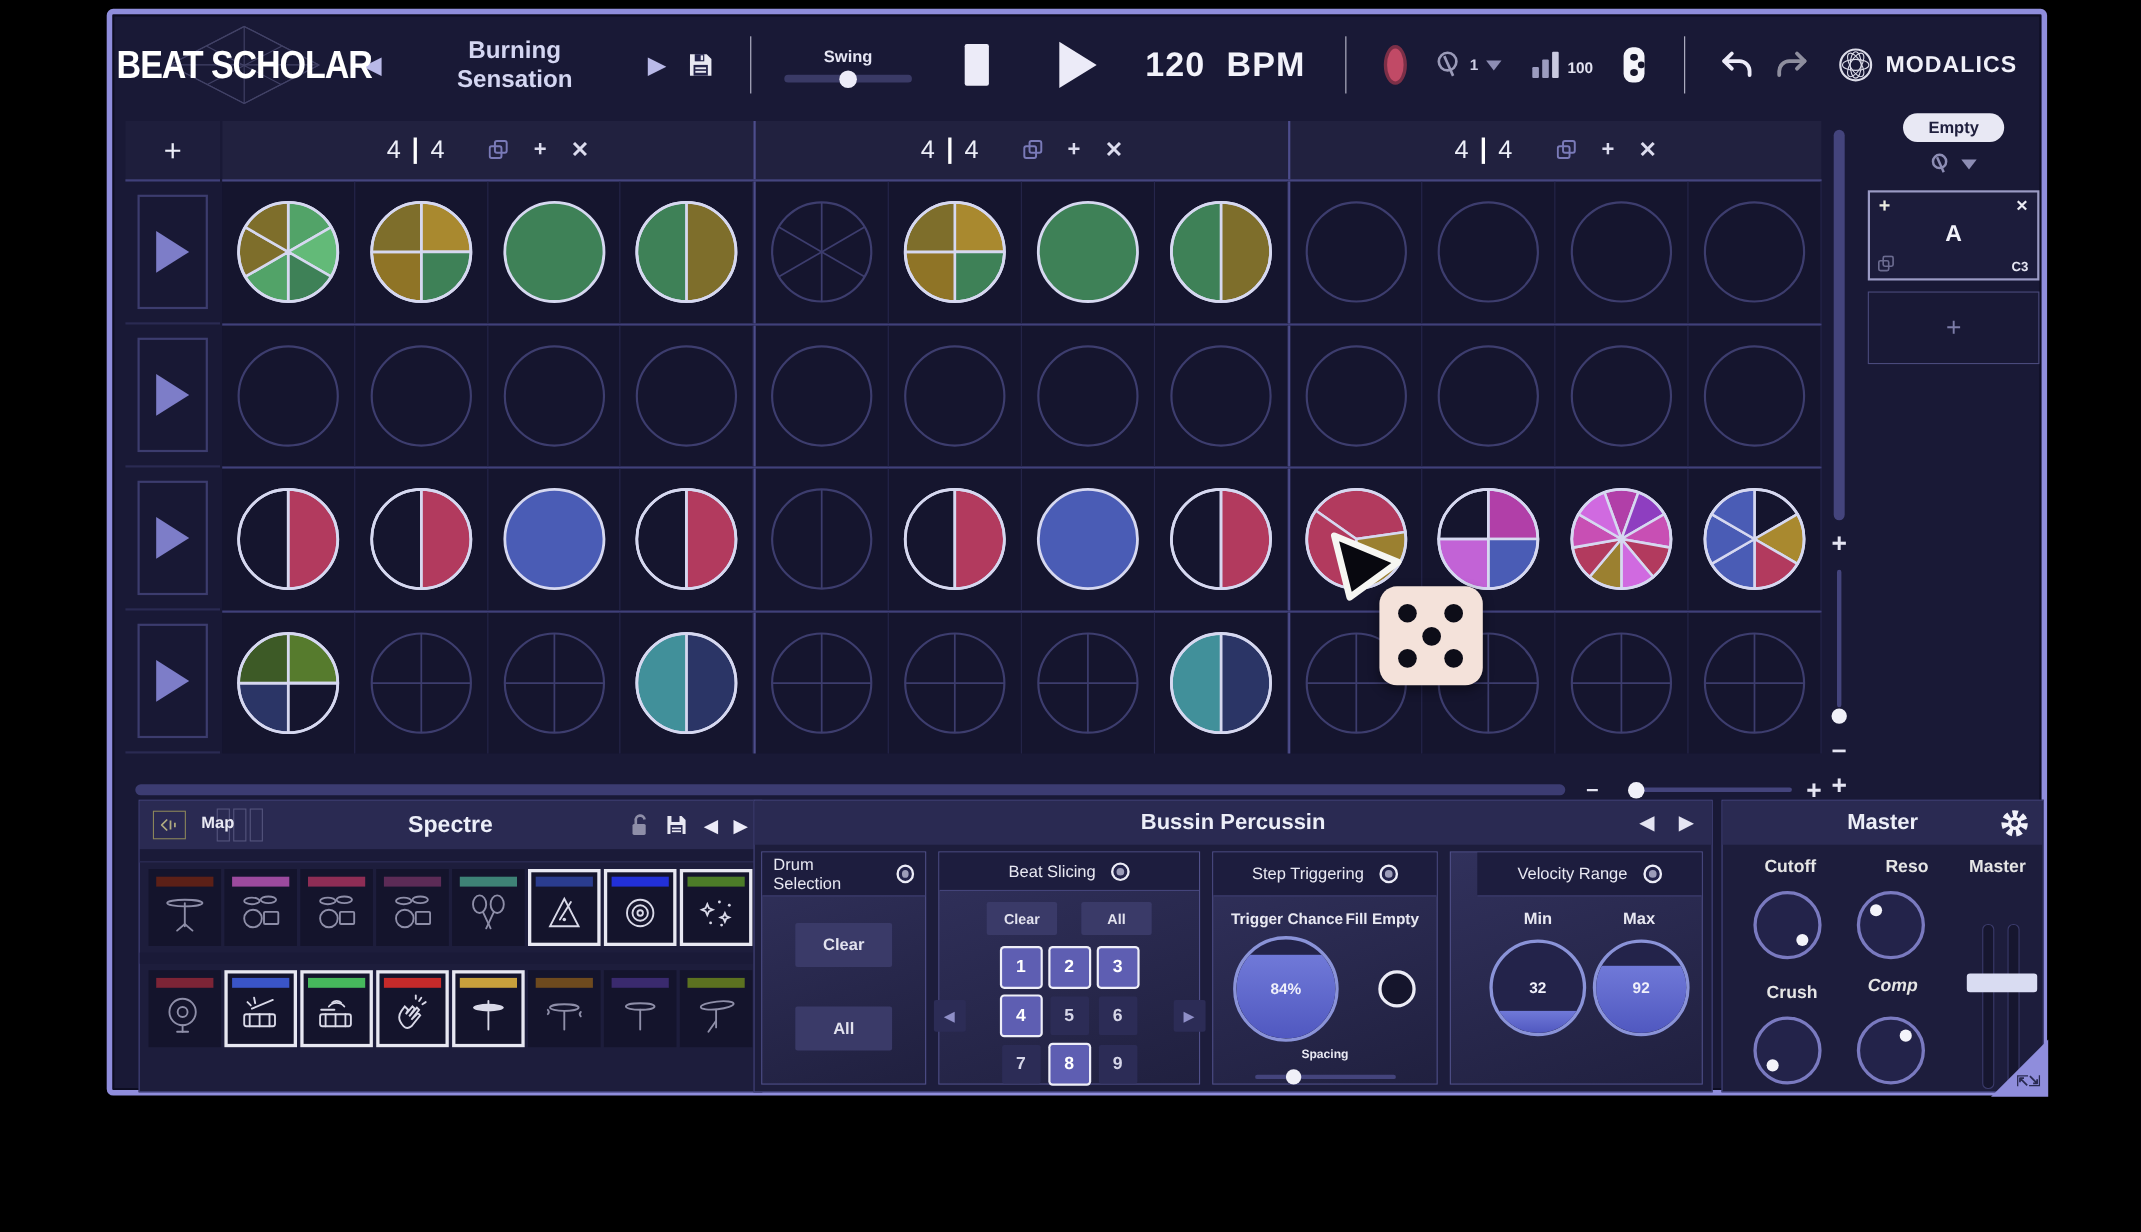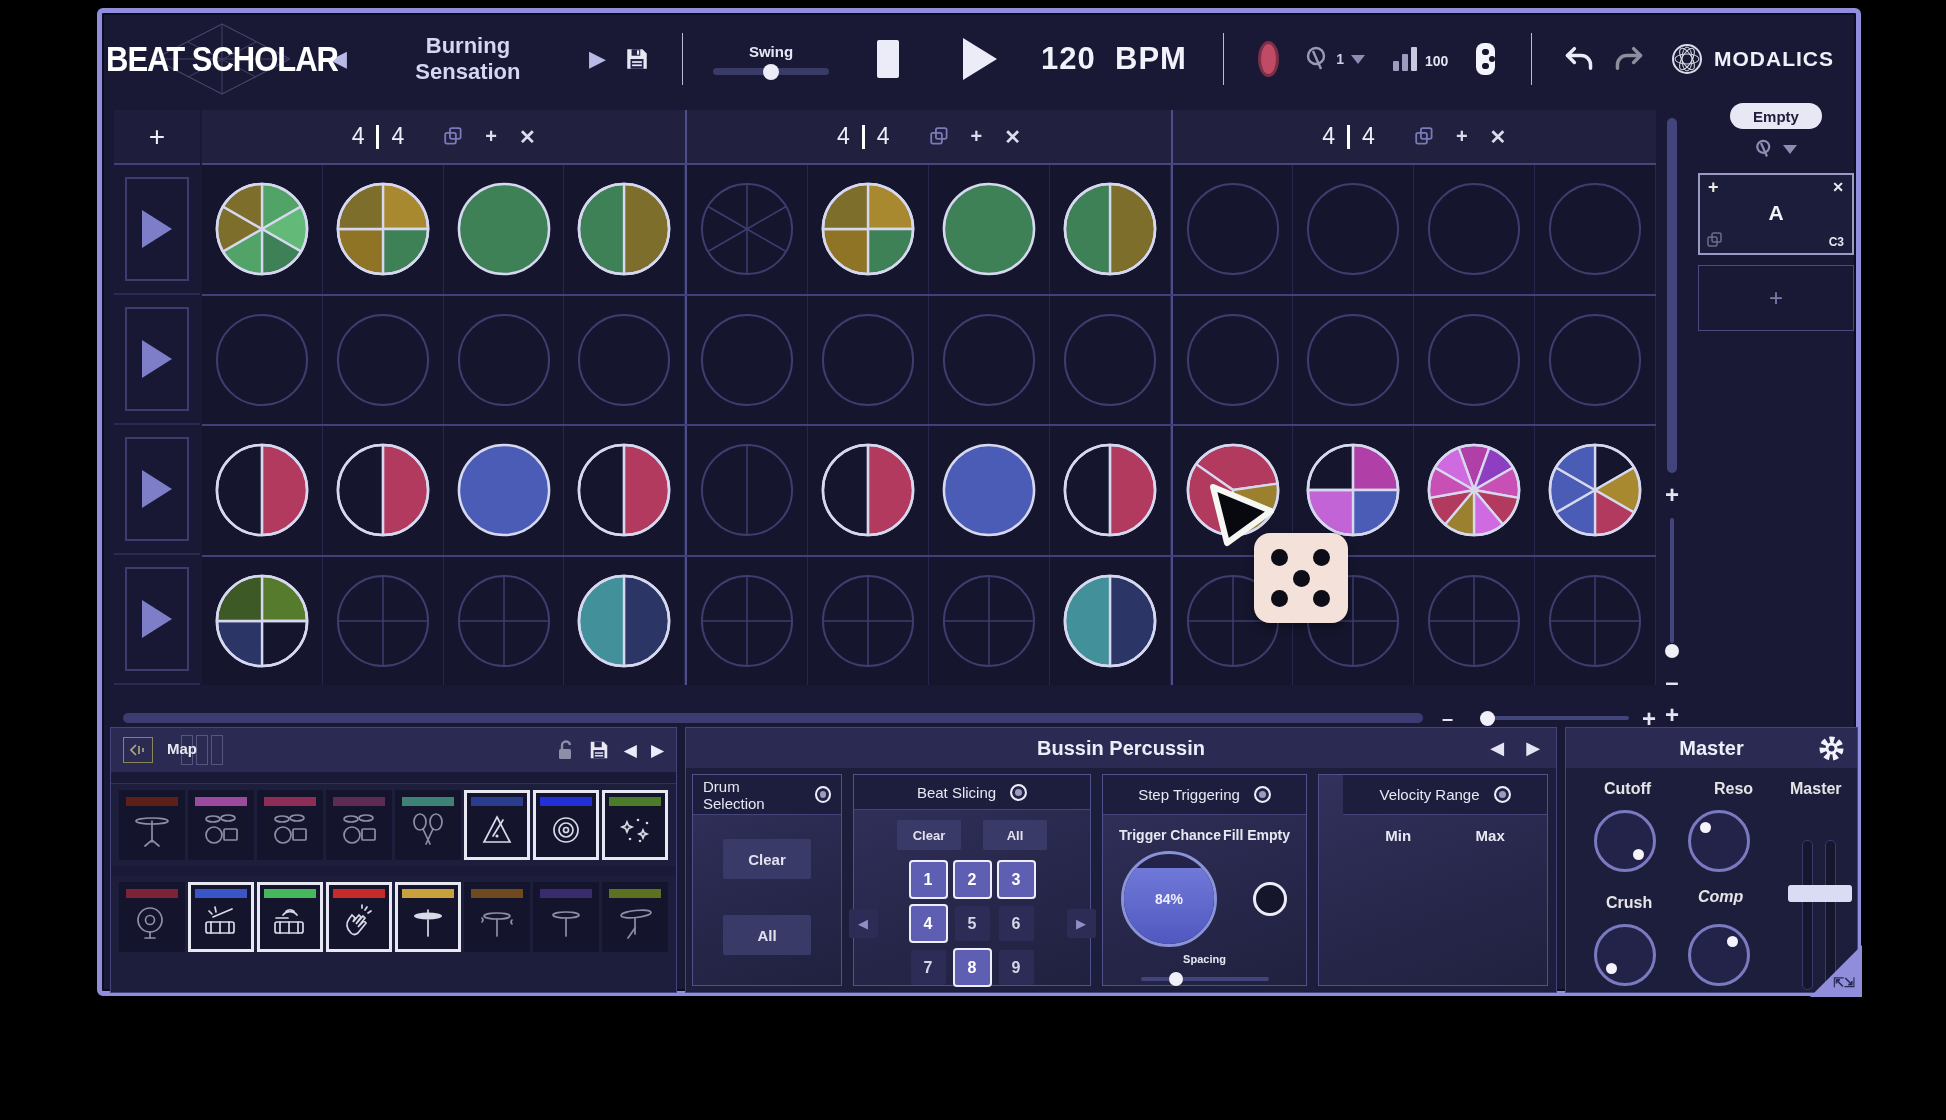--- a/index.html
+++ b/index.html
@@ -75,21 +75,21 @@
   
   .h-scroll{position:absolute;left:21px;top:700px;width:1300px;height:10px;border-radius:5px;background:#3c3c72;}
   .h-minus{position:absolute;left:1340px;top:694px;color:#e4e4f2;font-size:20px;font-weight:bold;cursor:pointer;}
   .h-zoom-track{position:absolute;left:1382px;top:703px;width:145px;height:4px;background:#44447c;border-radius:2px;}
   .h-zoom-dot{position:absolute;left:1378px;top:698px;width:15px;height:15px;border-radius:50%;background:#f0f0f8;cursor:pointer;}
   .h-plus{position:absolute;left:1540px;top:692px;color:#e4e4f2;font-size:24px;font-weight:bold;cursor:pointer;}
   
   .panel{position:absolute;top:714px;height:266px;background:#1d1d3c;border:1px solid #45457e;}
   .panel-title{height:40px;background:#2a2a52;display:flex;align-items:center;position:relative;}
   .panel-title .t{position:absolute;left:0;right:0;text-align:center;color:#eceef8;font-size:20px;font-weight:bold;}
-  .spectre{left:8px;width:567px;}
+  .spectre{left:24px;width:567px;}
   .sp-head{height:44px;background:#2a2a52;display:flex;align-items:center;position:relative;padding:0 12px;}
   .sp-title{position:absolute;left:0;right:0;text-align:center;color:#eceef8;font-size:21px;font-weight:bold;}
   .sp-left,.sp-right{display:flex;align-items:center;gap:14px;z-index:1;}
   .sp-right{margin-left:auto;}
   .map-wrap{position:relative;width:56px;height:30px;}
   .map-bars{position:absolute;left:14px;top:0;display:flex;gap:3px;}
   .map-bars i{width:12px;height:30px;border:1px solid #55557e;}
   .map-text{position:absolute;left:0;top:5px;color:#e8e8f2;font-size:15px;font-weight:bold;}
   .collapse-btn{width:30px;height:26px;border:1px solid #8a855a;display:flex;align-items:center;justify-content:center;cursor:pointer;}
   .sp-strip{height:12px;background:#1a1a38;border-bottom:1px solid #30305a;}
@@ -732,20 +732,21 @@
           </span>
           <span class="map-wrap">
             <span class="map-bars">
                 <i></i>
                 <i></i>
                 <i></i>
               </span>
             <span class="map-text">Map</span>
           </span>
         </div>
+        <span class="sp-title">Spectre</span>
         <div class="sp-right">
           <span>
             <svg width="18" height="22" viewBox="0 0 18 22">
                 <rect x="3" y="10" width="12" height="10" rx="1.5" fill="#8e8ea8"></rect>
                 <path d="M6 10 V7 a4 4 0 0 1 8 -1" fill="none" stroke="#8e8ea8" stroke-width="2.4"></path>
               </svg>
           </span>
           <span>
             <svg width="22" height="22" viewBox="0 0 24 24">
               <path d="M3 3 h14 l4 4 v14 h-18 z" fill="#e8e8f2"></path>
@@ -1018,20 +1019,30 @@
           </div>
         </div>
         <div class="section sec-vr">
           <div class="sec-head">
             <span class="lbl">Velocity Range</span>
             <span class="radio"></span>
           </div>
           <div class="vr-labels">
             <span>Min</span>
             <span>Max</span>
+          </div>
+          <div class="vr-mid">
+            <div class="gauge g-med">
+              <div class="fill" id="vmin-fill" style="height: 24%;"></div>
+              <div class="val">32</div>
+            </div>
+            <div class="gauge g-med">
+              <div class="fill" id="vmax-fill" style="height: 74%;"></div>
+              <div class="val">92</div>
+            </div>
           </div>
         </div>
       </div>
     </div>
 
     <div class="panel master">
       <div class="panel-title">
         <span class="t">Master</span>
         <span class="gear">
           <svg width="27" height="27" viewBox="0 0 27 27">

